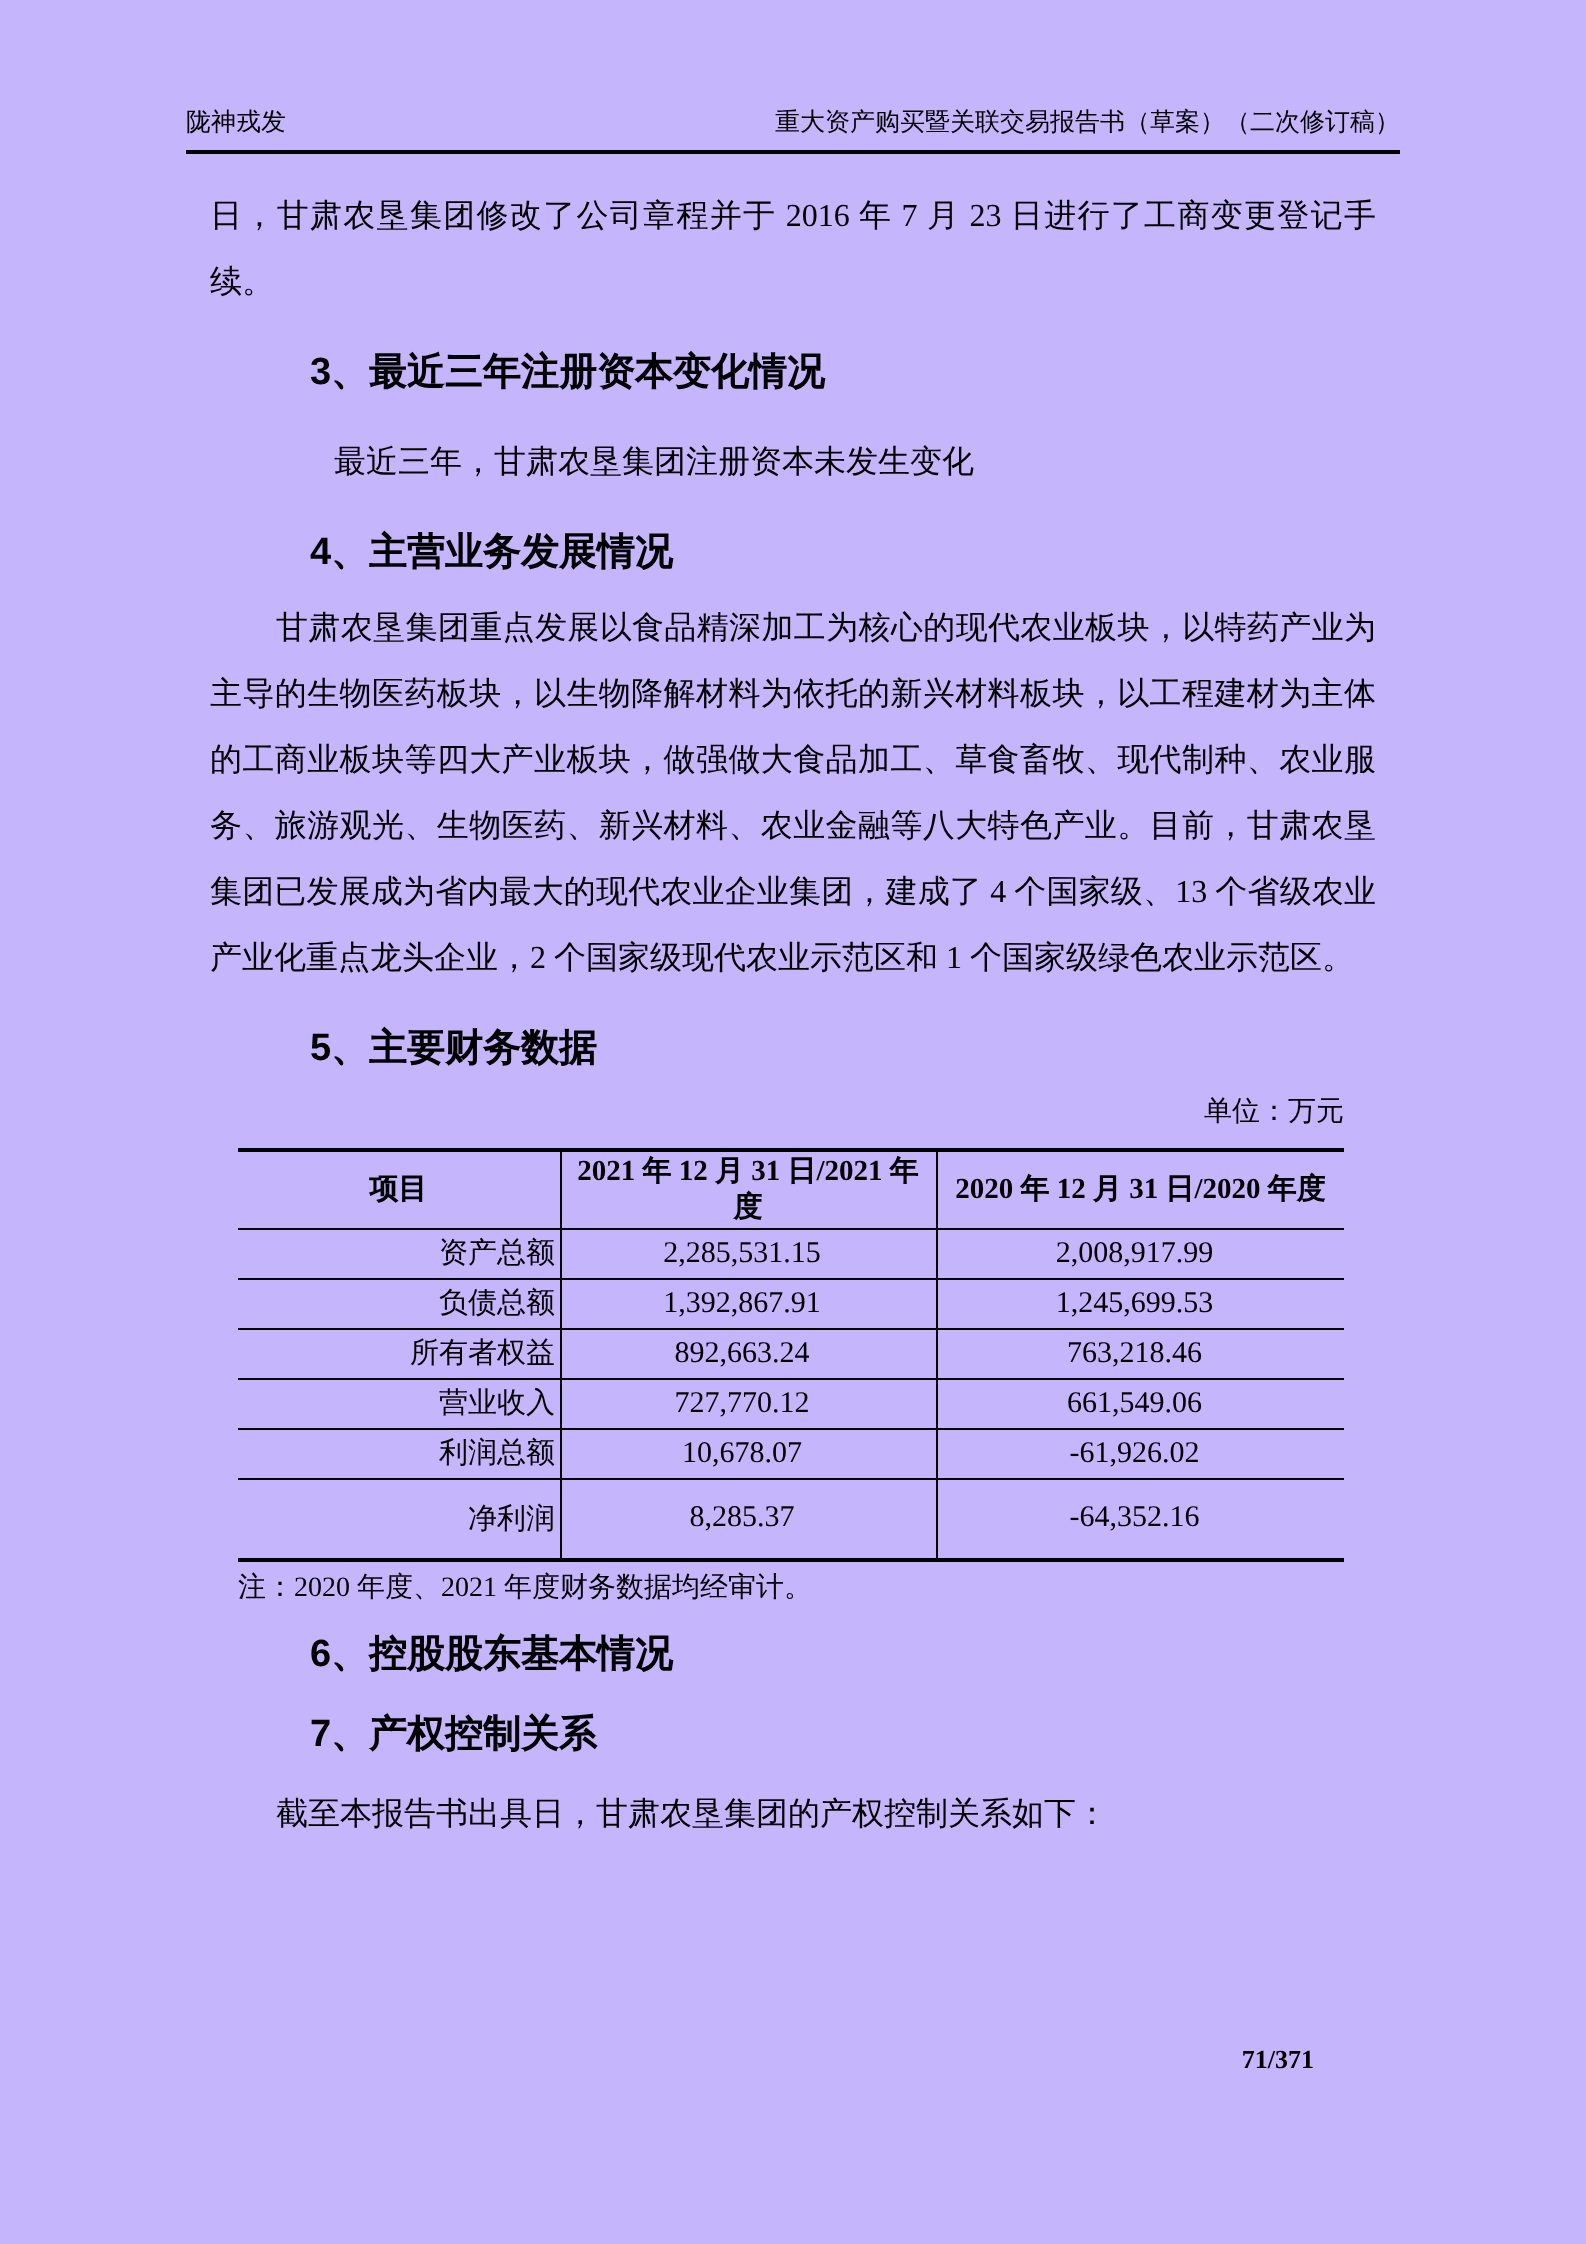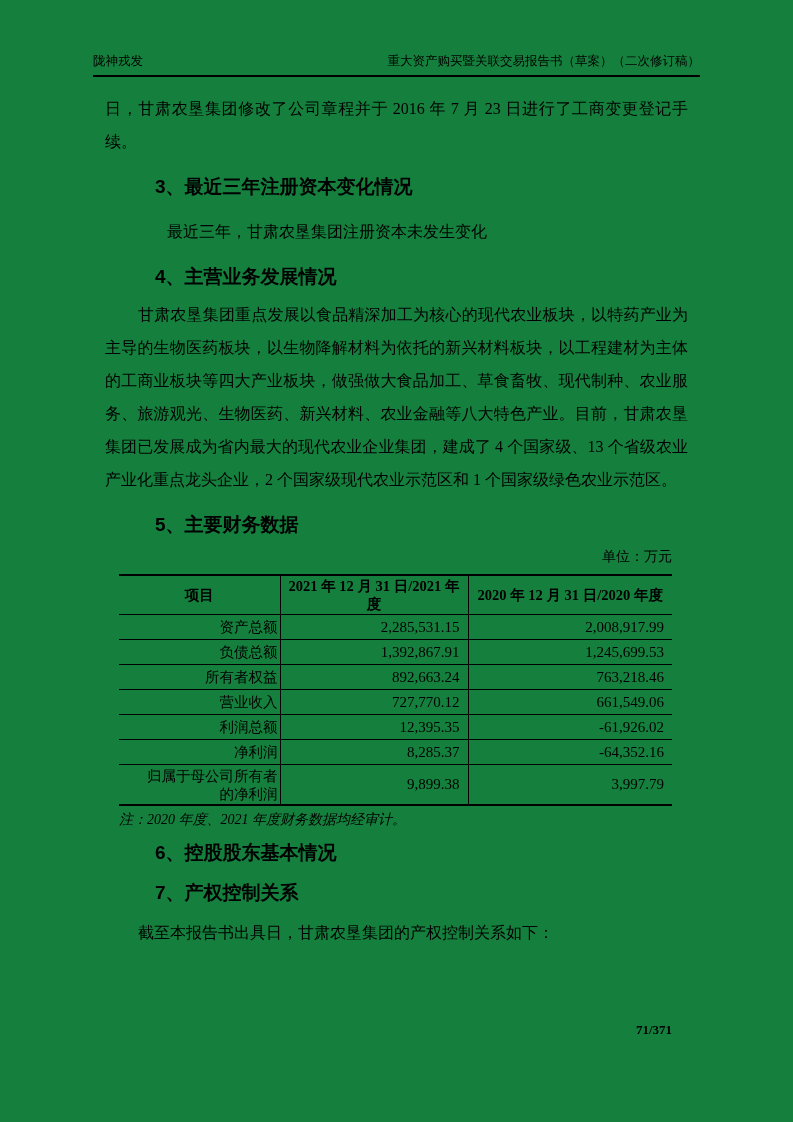--- a/index.html
+++ b/index.html
@@ -1,20 +1,20 @@
 <!DOCTYPE html>
 <html><head>
 <meta charset="utf-8">
 <style>
   html,body{margin:0;padding:0;background:#888;}
   .page{
     position:relative;
     width:793px;height:1122px;
     margin:0 auto;
-    background:#15803d;
+    background:#c4b5fd;
     color:#000;
     font-family:"Liberation Serif","DejaVu Serif",serif;
     box-sizing:border-box;
     padding:53px 93px 0 93px;
     overflow:hidden;
   }
   
   .doc-header{
     display:flex;justify-content:space-between;align-items:flex-end;
     font-size:12.5px;line-height:17px;
@@ -76,29 +76,29 @@
     height:22px;padding:1px 2px;
     border-bottom:1.2px solid #000;
     line-height:1.25;
   }
   .fin-table tr:last-child td{border-bottom:none;height:37px;}
   .fin-table th:nth-child(1),.fin-table td:nth-child(1),
   .fin-table th:nth-child(2),.fin-table td:nth-child(2){
     border-right:1.2px solid #000;
   }
   .fin-table td.lbl{text-align:right;white-space:pre-line;}
-  .fin-table td.num{text-align:right;padding-right:8px;font-size:15px;}
+  .fin-table td.num{text-align:center;padding-right:8px;font-size:15px;}
   .table-note{
     margin:3px 0 0 26px;
-    font-size:14px;line-height:21px;font-style:italic;
+    font-size:14px;line-height:21px;
   }
   
   .page-number{
     position:absolute;
-    top:1021px;right:121px;
+    top:1021px;right:136px;
     font-weight:700;
     font-size:13px;line-height:18px;
   }
 </style>
 </head>
 <body>
 
 <div class="page">
 
   <div class="doc-header">
@@ -149,33 +149,27 @@
         <td class="num">892,663.24</td>
         <td class="num">763,218.46</td>
       </tr>
       <tr>
         <td class="lbl">营业收入</td>
         <td class="num">727,770.12</td>
         <td class="num">661,549.06</td>
       </tr>
       <tr>
         <td class="lbl">利润总额</td>
-        <td class="num">12,395.35</td>
+        <td class="num">10,678.07</td>
         <td class="num">-61,926.02</td>
       </tr>
       <tr>
         <td class="lbl">净利润</td>
         <td class="num">8,285.37</td>
         <td class="num">-64,352.16</td>
-      </tr>
-      <tr>
-        <td class="lbl">归属于母公司所有者
-的净利润</td>
-        <td class="num">9,899.38</td>
-        <td class="num">3,997.79</td>
       </tr>
     </tbody>
   </table>
 
   <div class="table-note">注：2020 年度、2021 年度财务数据均经审计。</div>
 
   <p class="doc-heading h6">6、控股股东基本情况</p>
 
 
   <p class="doc-heading h7">7、产权控制关系</p>

